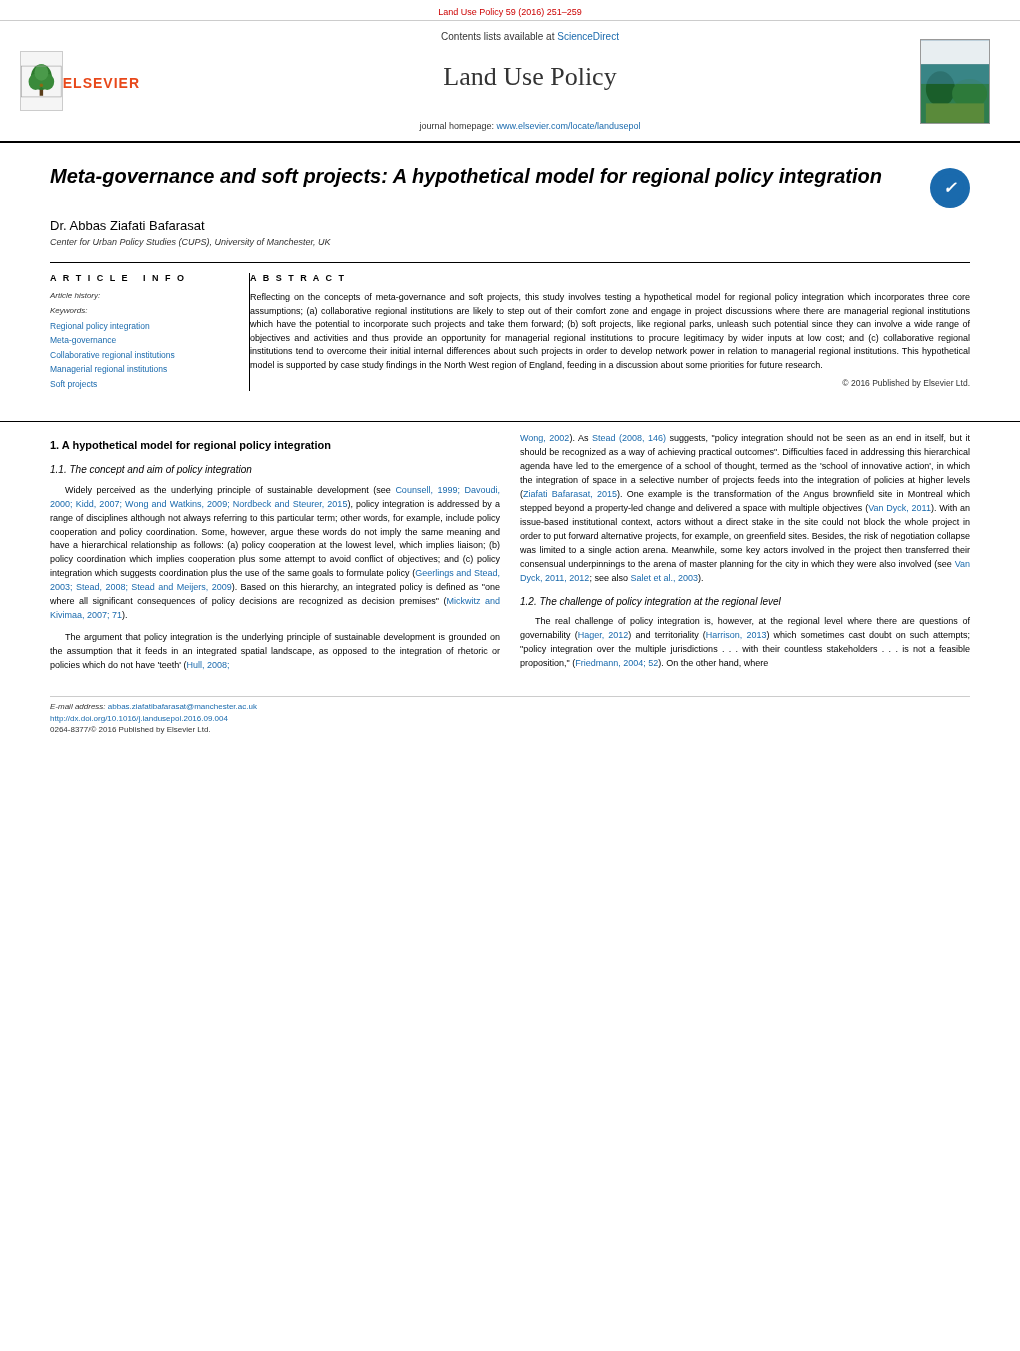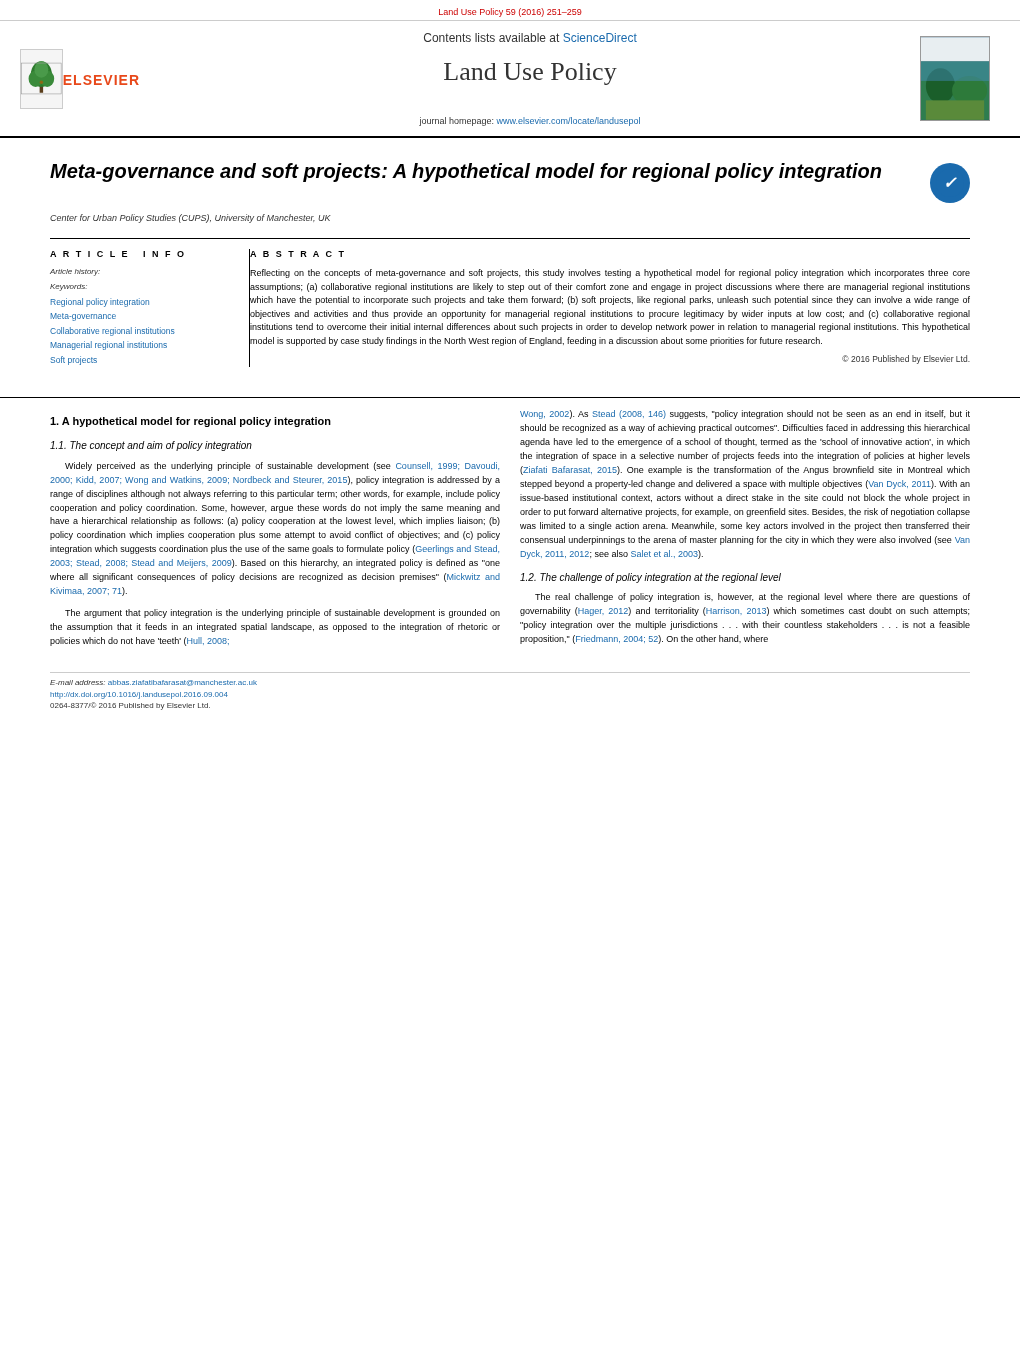--- a/index.html
+++ b/index.html
@@ -67,24 +67,24 @@
       font-family: Arial, sans-serif;
       margin-top: 3px;
       letter-spacing: 1px;
     }
     .journal-center {
       flex: 1;
       text-align: center;
       padding: 0 20px;
     }
     .sciencedirect-line {
-      font-size: 12px;
-      color: #333;
-      font-family: Arial, sans-serif;
-      margin-bottom: 12px;
+      font-size: 10px;
+      color: #333;
+      font-family: Arial, sans-serif;
+      margin-bottom: 20px;
     }
     .sciencedirect-link {
       color: #1a6aad;
       text-decoration: none;
     }
     .journal-title-main {
       font-size: 26px;
       color: #333;
       font-family: 'Times New Roman', Times, serif;
       font-weight: normal;
@@ -379,20 +379,21 @@
     <div class="article-title">
       <div class="article-title-text">Meta-governance and soft projects: A hypothetical model for regional policy integration</div>
       <div class="crossmark-icon">
         <svg viewBox="0 0 30 30" xmlns="http://www.w3.org/2000/svg">
           <circle cx="15" cy="15" r="14" fill="#1a6aad"></circle>
           <text x="15" y="20" text-anchor="middle" font-size="16" fill="white" font-family="Arial" font-weight="bold">✓</text>
         </svg>
       </div>
     </div>
 
+    <div class="author-name">Dr. Abbas Ziafati Bafarasat</div>
     <div class="author-affiliation">Center for Urban Policy Studies (CUPS), University of Manchester, UK</div>
 
     <div class="two-col">
 
       <div class="col-left">
         <div class="section-header">A R T I C L E &nbsp; I N F O</div>
         <div class="article-info-label">Article history:</div>
         <div class="keywords-label">Keywords:</div>
         <div class="keywords-list">
           <div>Regional policy integration</div>

